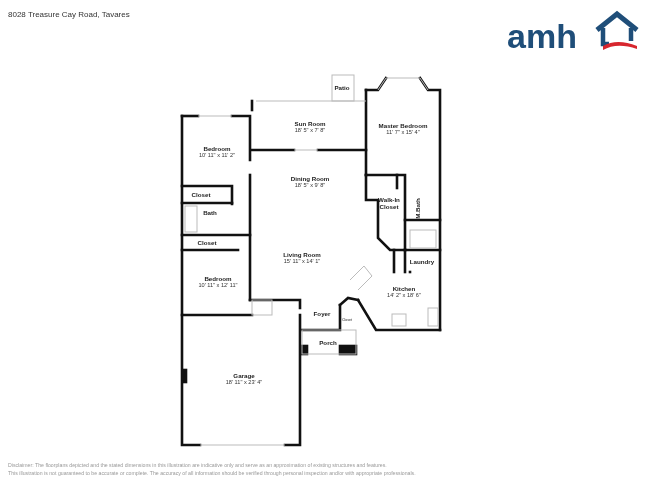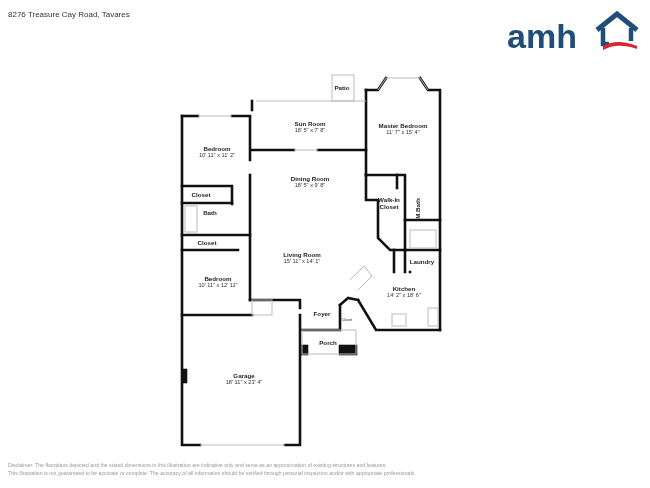--- a/index.html
+++ b/index.html
@@ -8,21 +8,21 @@
   .logo { position:absolute; left:505px; top:8px; width:135px; height:46px; }
   .plan { position:absolute; left:0; top:0; width:650px; height:488px; }
   .room-label { position:absolute; text-align:center; font-size:6px; color:#222; line-height:7px; transform:translateX(-50%); white-space:nowrap; }
   .room-label .rn { font-weight:bold; font-size:6.2px; }
   .room-label .rd { font-size:5.6px; color:#333; }
   .disclaimer { position:absolute; left:8px; top:461px; font-size:5.2px; color:#999; line-height:8px; }
 </style>
 </head>
 <body>
 
-<div class="address">8276 Treasure Cay Road, Tavares</div>
+<div class="address">8028 Treasure Cay Road, Tavares</div>
 
 <svg class="logo" viewBox="0 0 135 46">
   <text x="2" y="40" font-family="Liberation Sans, sans-serif" font-weight="bold" font-size="34" fill="#1f4e79">amh</text>
   <g>
     <polyline points="92,22 112,6 132,22" fill="none" stroke="#1f4e79" stroke-width="5" stroke-linejoin="miter"></polyline>
     <polyline points="98,20 98,36 104,36" fill="none" stroke="#1f4e79" stroke-width="4.5"></polyline>
     <polyline points="126,20 126,33" fill="none" stroke="#1f4e79" stroke-width="4.5"></polyline>
     <path d="M98,38 Q112,30 132,38 L132,41 Q112,34 98,42 Z" fill="#d7262e"></path>
   </g>
 </svg>

